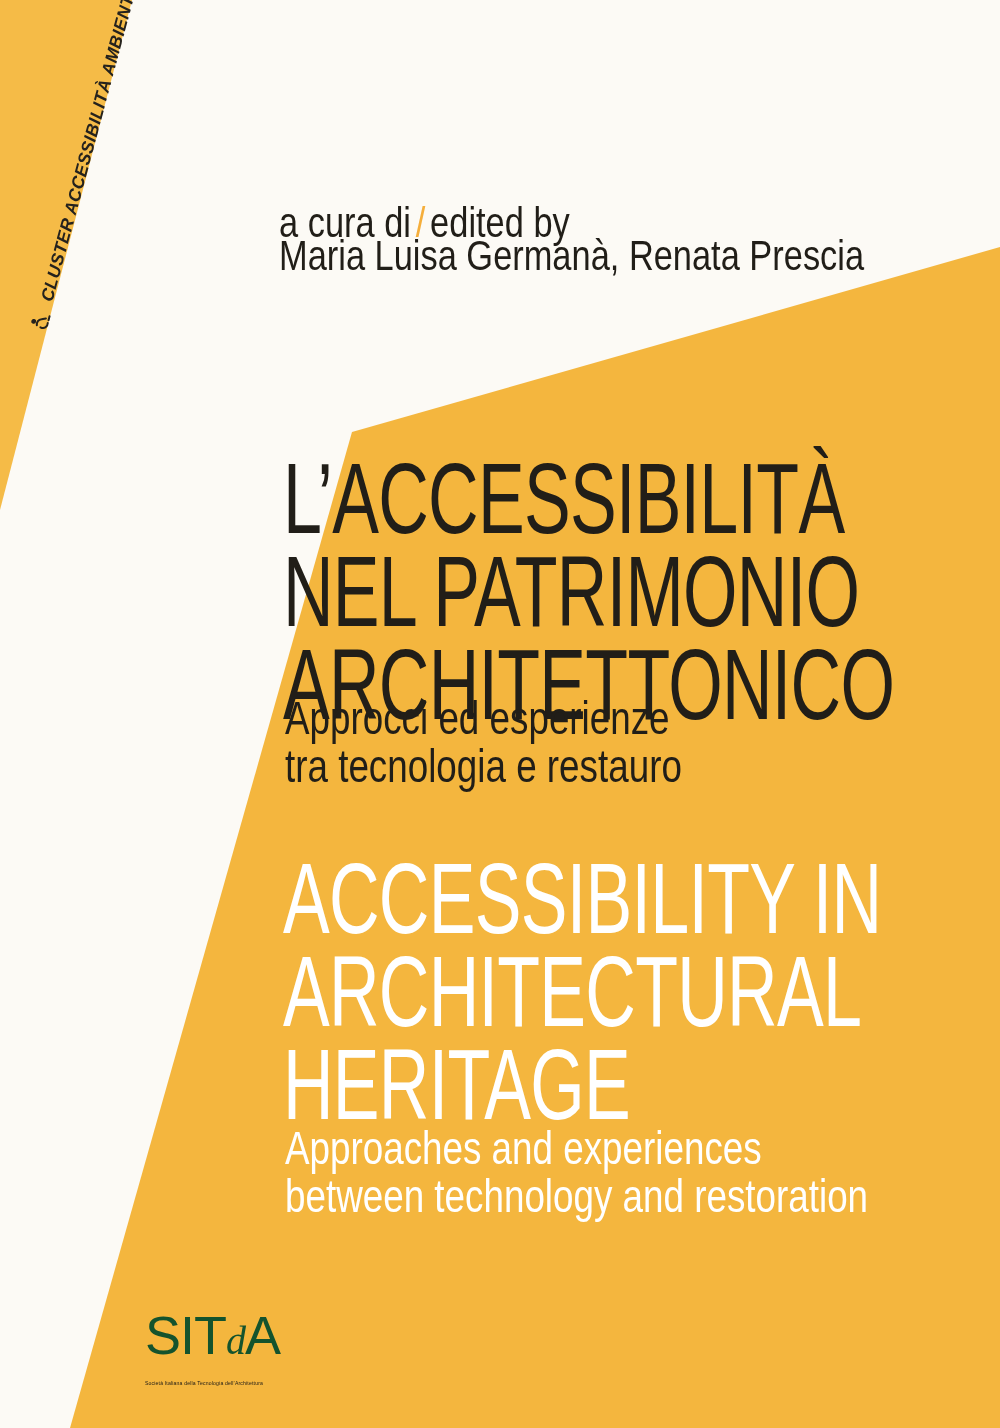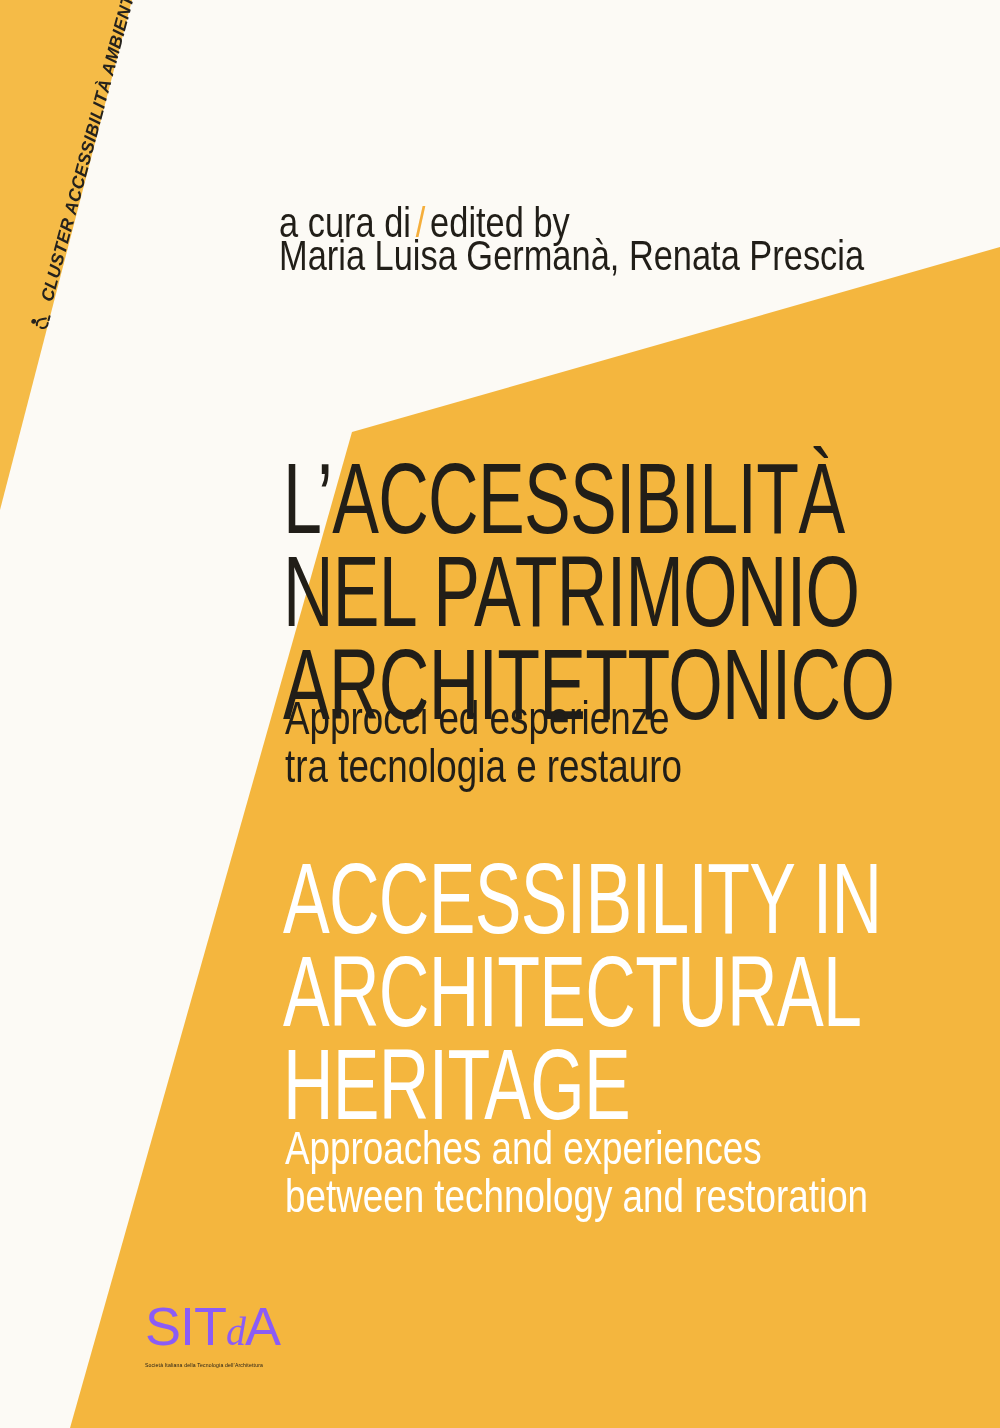--- a/index.html
+++ b/index.html
@@ -46,21 +46,21 @@
   .t-line{display:block;transform:scaleX(.70);transform-origin:left center;
           white-space:nowrap;letter-spacing:-1px;}
 
   .sub-block{position:absolute;left:285px;font-size:46px;line-height:48px;font-weight:400;}
   .sub-it{top:694px;color:#211E18;}
   .sub-en{top:1124px;color:#FFFFFF;}
   .s-line{display:block;transform:scaleX(.80);transform-origin:left center;white-space:nowrap;}
 
   
   .sitda{position:absolute;left:145px;top:1298px;}
-  .sitda-word{font-size:54px;line-height:56px;letter-spacing:-1px;color:#8b5cf6;white-space:nowrap;}
+  .sitda-word{font-size:54px;line-height:75px;letter-spacing:-1px;color:#14532d;white-space:nowrap;}
   .sitda-d{font-style:italic;font-size:40px;font-family:"Liberation Serif","DejaVu Serif",serif;}
   .sitda-tag{
     font-size:6px;letter-spacing:.2px;margin-top:2px;color:#1d1a16;
     transform:scaleX(.85);transform-origin:left center;white-space:nowrap;
   }
 
   
   .anteferma{position:absolute;left:762px;top:1295px;width:200px;}
   .ant-icon{display:block;margin:0 0 2px 62px;}
   .ant-word{

